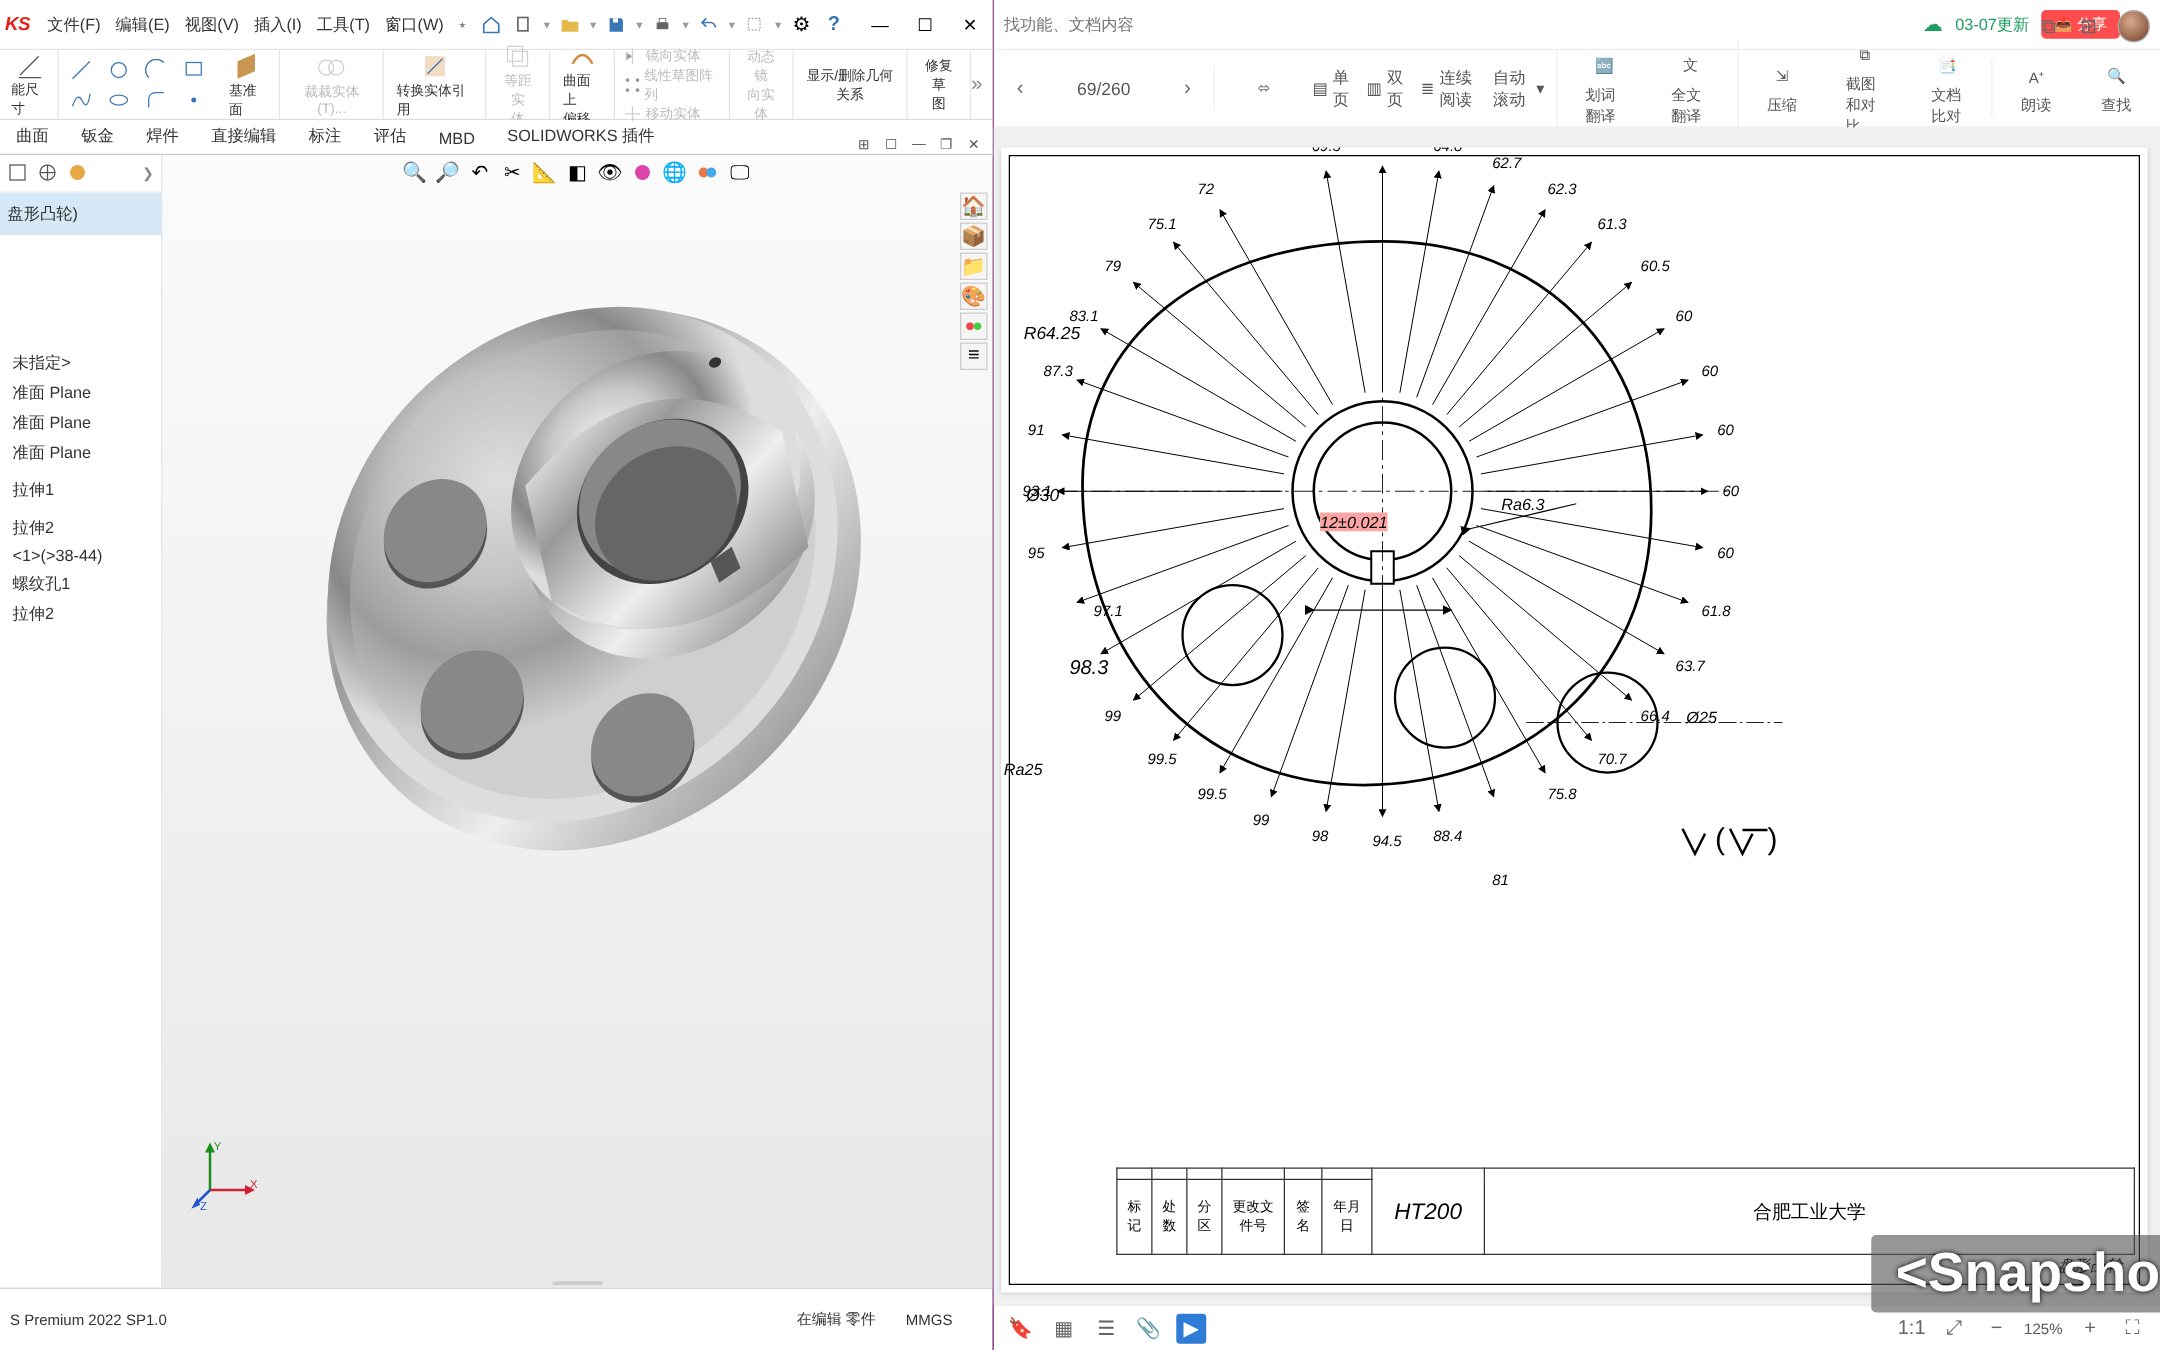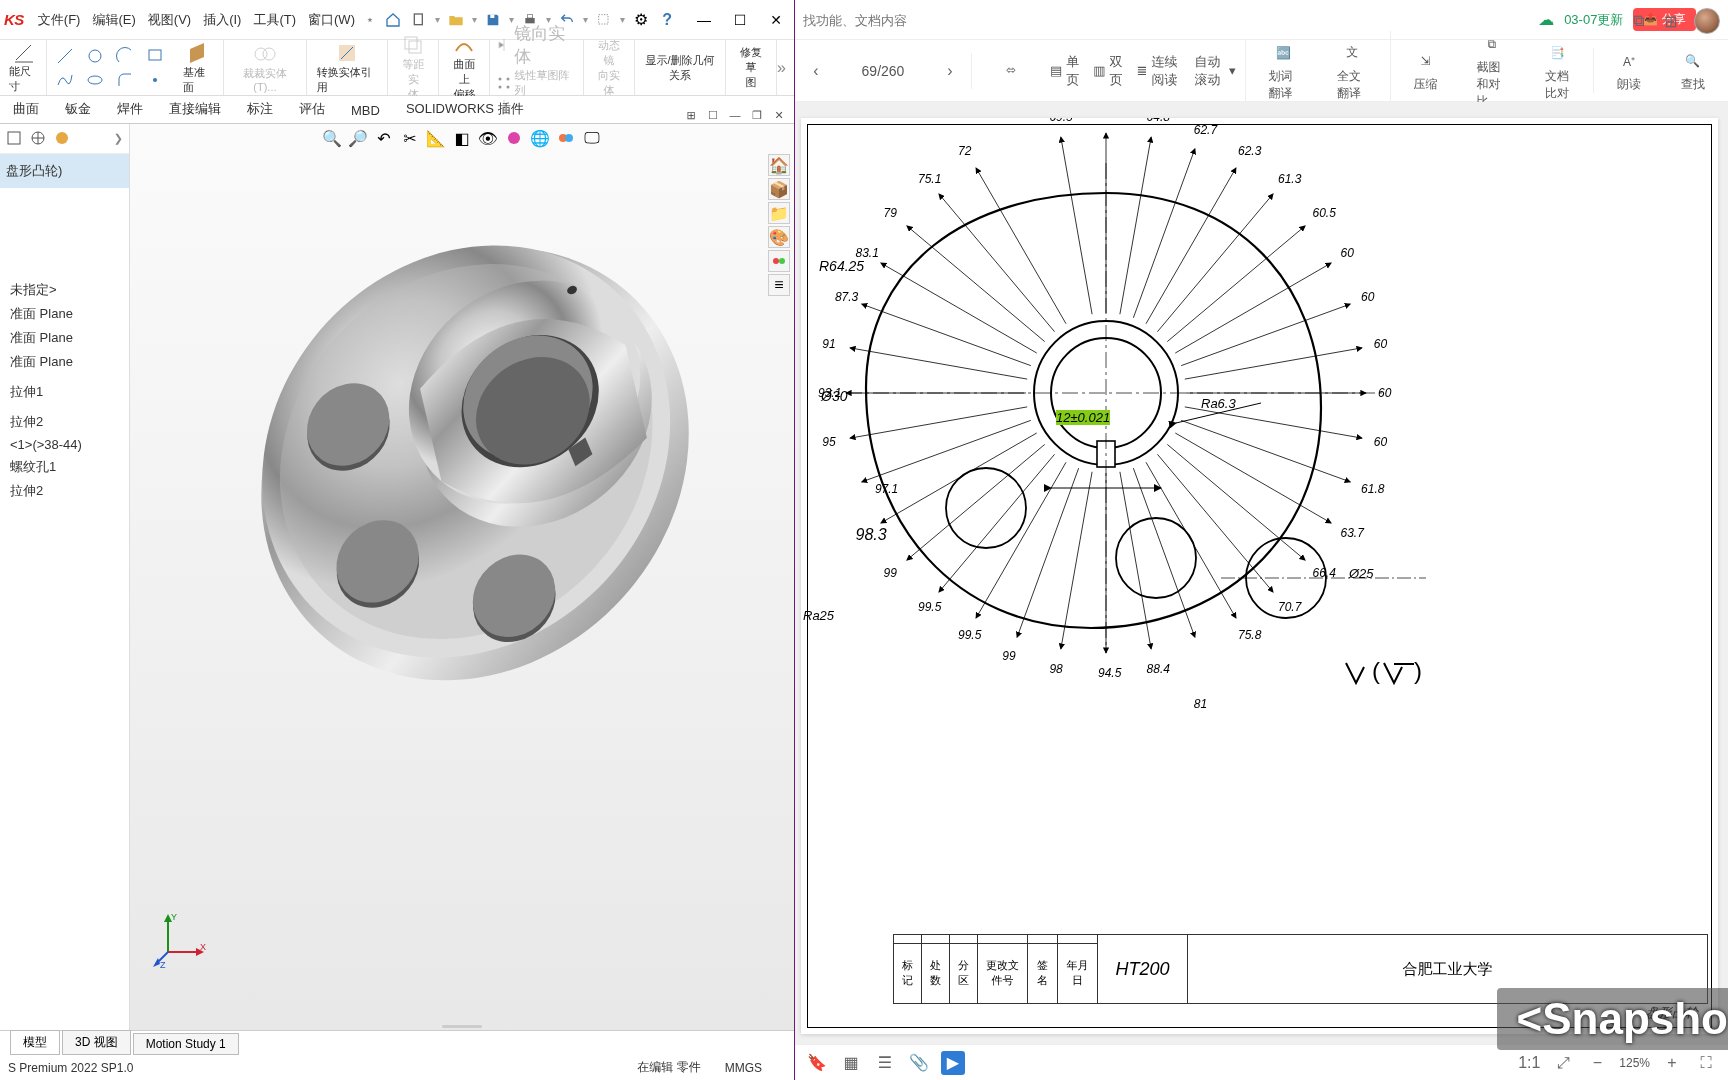--- a/index.html
+++ b/index.html
@@ -234,26 +234,26 @@
             </svg>
           <span style="white-space:pre-line;text-align:center">等距实
 体</span>
         </div>
       </div>
       <div class="rib-group">
         <div class="rib-big">
           <svg width="24" height="24">
               <path fill="none" stroke="#d48a3a" stroke-width="2" d="M4 18Q12 4 20 18"></path>
             </svg>
-          <span style="white-space:pre-line;text-align:center">曲面上
+          <span style="white-space:pre-line;text-align:left">曲面上
 偏移</span>
         </div>
       </div>
       <div class="rib-group" style="align-items:flex-start;color:#bbb">
-        <span class="st-btn" style="font-size:17px">
+        <span class="st-btn" style="font-size:11px">
             <svg width="16" height="16" opacity="0.4">
               <path stroke="#888" d="M8 2v12M3 5l5 3-5 3z"></path>
             </svg>
             <span style="margin-left:3px">镜向实体</span>
           </span>
         <span class="st-btn" style="font-size:11px">
             <svg width="16" height="16" opacity="0.4">
               <circle cx="4" cy="4" r="1.5"></circle>
               <circle cx="12" cy="4" r="1.5"></circle>
               <circle cx="4" cy="12" r="1.5"></circle>
@@ -423,25 +423,20 @@
             <polygon points="3,57 10,54 8,48" fill="#25c"></polygon>
           <text x="21" y="10" font-size="9" fill="#1a8f1a">Y</text>
           <text x="50" y="40" font-size="9" fill="#c23">X</text>
           <text x="10" y="58" font-size="9" fill="#25c">Z</text>
         </svg>
         <div class="triple-dash"></div>
       </div>
     </div>
 
     <div class="sw-bottom">
-      <div class="bot-tabs">
-        <span class="bot-tab active">模型</span>
-        <span class="bot-tab">3D 视图</span>
-        <span class="bot-tab">Motion Study 1</span>
-      </div>
       <div class="status-bar">
         <span class="status-seg">S Premium 2022 SP1.0</span>
         <span style="margin-left:auto" class="status-seg">在编辑 零件</span>
         <span class="status-seg">MMGS</span>
       </div>
     </div>
   </div>
 
   <div class="right-app">
     <div class="pdf-top">
@@ -620,21 +615,21 @@
             <span class="ra-label" style="font-size: 12px; left: 17px; top: 268px;">93.1</span>
             <span class="ra-label" style="font-size: 12px; left: 21.2538px; top: 219.379px;">91</span>
             <span class="ra-label" style="font-size: 12px; left: 33.8861px; top: 172.234px;">87.3</span>
             <span class="ra-label" style="font-size: 12px; left: 54.5129px; top: 128px;">83.1</span>
             <span class="ra-label" style="font-size: 12px; left: 82.5076px; top: 88.0195px;">79</span>
             <span class="ra-label" style="font-size: 12px; left: 117.019px; top: 53.5076px;">75.1</span>
             <span class="ra-label" style="font-size: 12px; left: 157px; top: 25.5129px;">72</span>
           </div>
         <span class="ra-label" style="left:20px; top:270px">Ø30</span>
         <span class="ra-label" style="left:18px; top:140px">R64.25</span>
-        <span class="ra-label" style="left:255px; top:292px;background:#84cc16;font-size:13px">12±0.021</span>
+        <span class="ra-label" style="left:255px; top:292px;background:#fca5a5;font-size:13px">12±0.021</span>
         <span class="ra-label" style="left:400px; top:278px;font-size:13px">Ra6.3</span>
         <span class="ra-label" style="left:2px; top:490px;font-size:13px">Ra25</span>
         <span class="ra-label" style="left:548px; top:448px;font-size:13px">Ø25</span>
 
         <div class="title-block">
           <table>
             <tbody>
                 <tr>
               <td style="width:28px"></td>
                   <td style="width:28px"></td>

